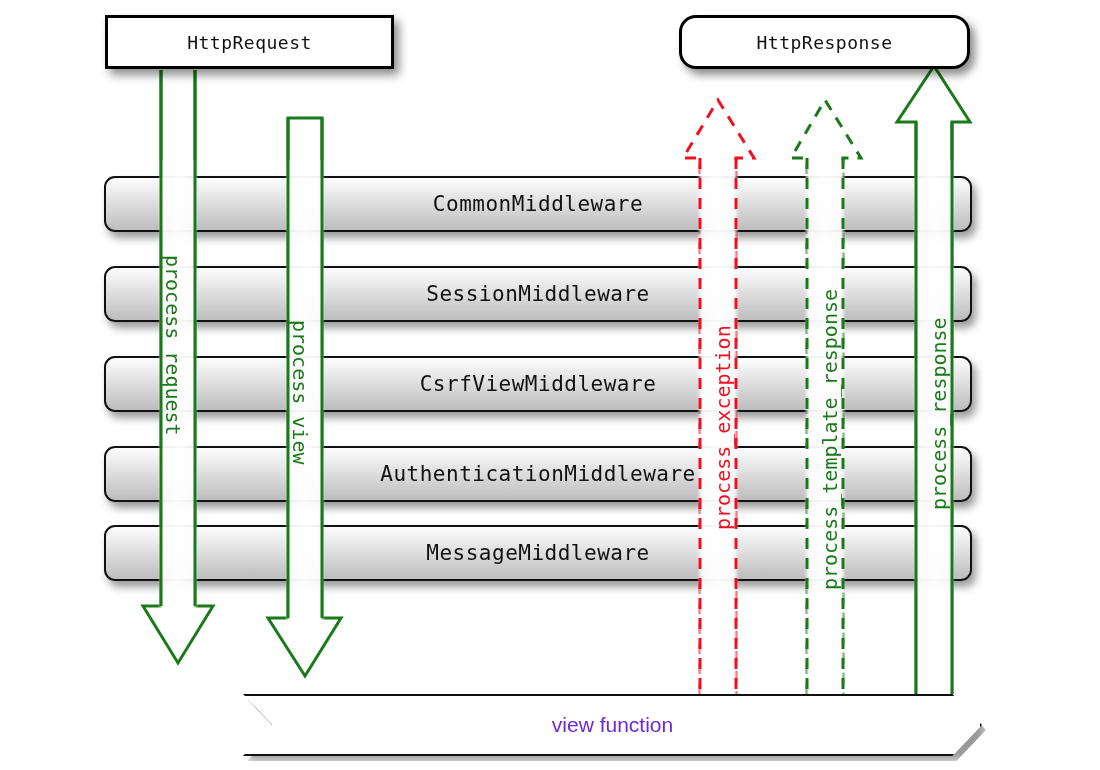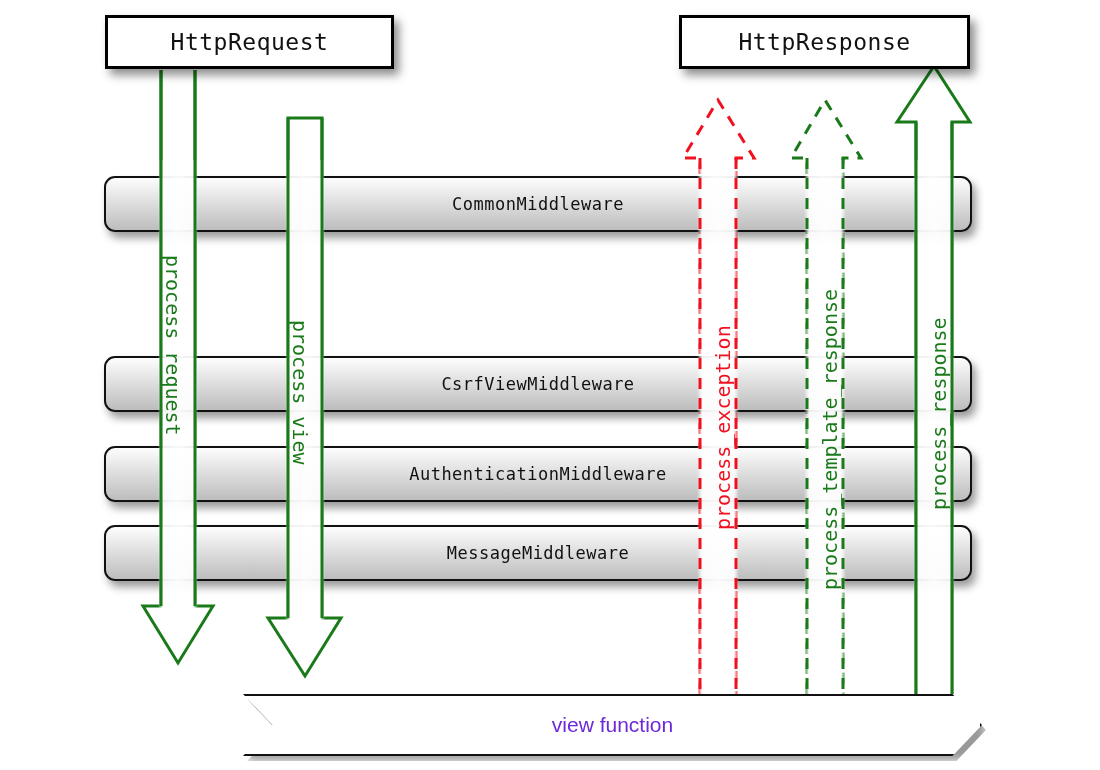--- a/index.html
+++ b/index.html
@@ -19,21 +19,21 @@
 
   
   .endpoint-box {
     position: absolute;
     background: #ffffff;
     border: 3px solid #000000;
     display: flex;
     align-items: center;
     justify-content: center;
     font-family: "DejaVu Sans Mono", "Liberation Mono", monospace;
-    font-size: 23px;
+    font-size: 18px;
     color: #111111;
     letter-spacing: 0.5px;
     box-shadow: 5px 6px 9px rgba(0,0,0,0.45);
     z-index: 40;
   }
 
   
   .mw-bar {
     position: absolute;
     left: 104px;
@@ -49,21 +49,21 @@
                  #c2c2c2 92%,
                  #bdbdbd 100%);
     box-shadow: 4px 6px 9px rgba(0,0,0,0.40);
     display: flex;
     align-items: center;
     justify-content: center;
     z-index: 10;
   }
   .mw-label {
     font-family: "DejaVu Sans Mono", "Liberation Mono", monospace;
-    font-size: 17px;
+    font-size: 21px;
     color: #111111;
     letter-spacing: 0.5px;
     white-space: nowrap;
   }
 
   
   .view-fn {
     position: absolute;
     left: 243px;
     top: 694px;
@@ -154,20 +154,23 @@
     </g>
 
     <g>
       <path d="M916,694 L916,122 L897,122 L934,66 L970,122 L952,122 L952,694" fill="none" stroke="#1a7a1a" stroke-width="3"></path>
     </g>
   </svg>
 
   <div class="mw-bar" style="top:176px">
     <span class="mw-label">CommonMiddleware</span>
   </div>
+  <div class="mw-bar" style="top:266px">
+    <span class="mw-label">SessionMiddleware</span>
+  </div>
   <div class="mw-bar" style="top:446px">
     <span class="mw-label">AuthenticationMiddleware</span>
   </div>
   <div class="mw-bar" style="top:356px">
     <span class="mw-label">CsrfViewMiddleware</span>
   </div>
   <div class="mw-bar" style="top:525px">
     <span class="mw-label">MessageMiddleware</span>
   </div>
 
@@ -202,21 +205,21 @@
   <div class="chan-label up" style="left:711px; top:530px; color:#f01020;">process_exception</div>
 
   <div class="chan-label up" style="left:818px; top:590px; color:#1a7a1a;">process_template_response</div>
 
   <div class="chan-label up" style="left:927px; top:510px; color:#1a7a1a;">process_response</div>
 
   <div class="endpoint-box" style="left:105px; top:15px; width:289px; height:54px;">
     <span>HttpRequest</span>
   </div>
 
-  <div class="endpoint-box" style="left:679px; top:15px; width:291px; height:54px;">
+  <div class="endpoint-box" style="left:679px; top:15px; width:291px; height:54px;border-radius:17px;">
     <span>HttpResponse</span>
   </div>
 
   <div class="view-fn-shadow"></div>
   <div class="view-fn">
     <span class="view-fn-label">view function</span>
   </div>
 
 </div>
 

